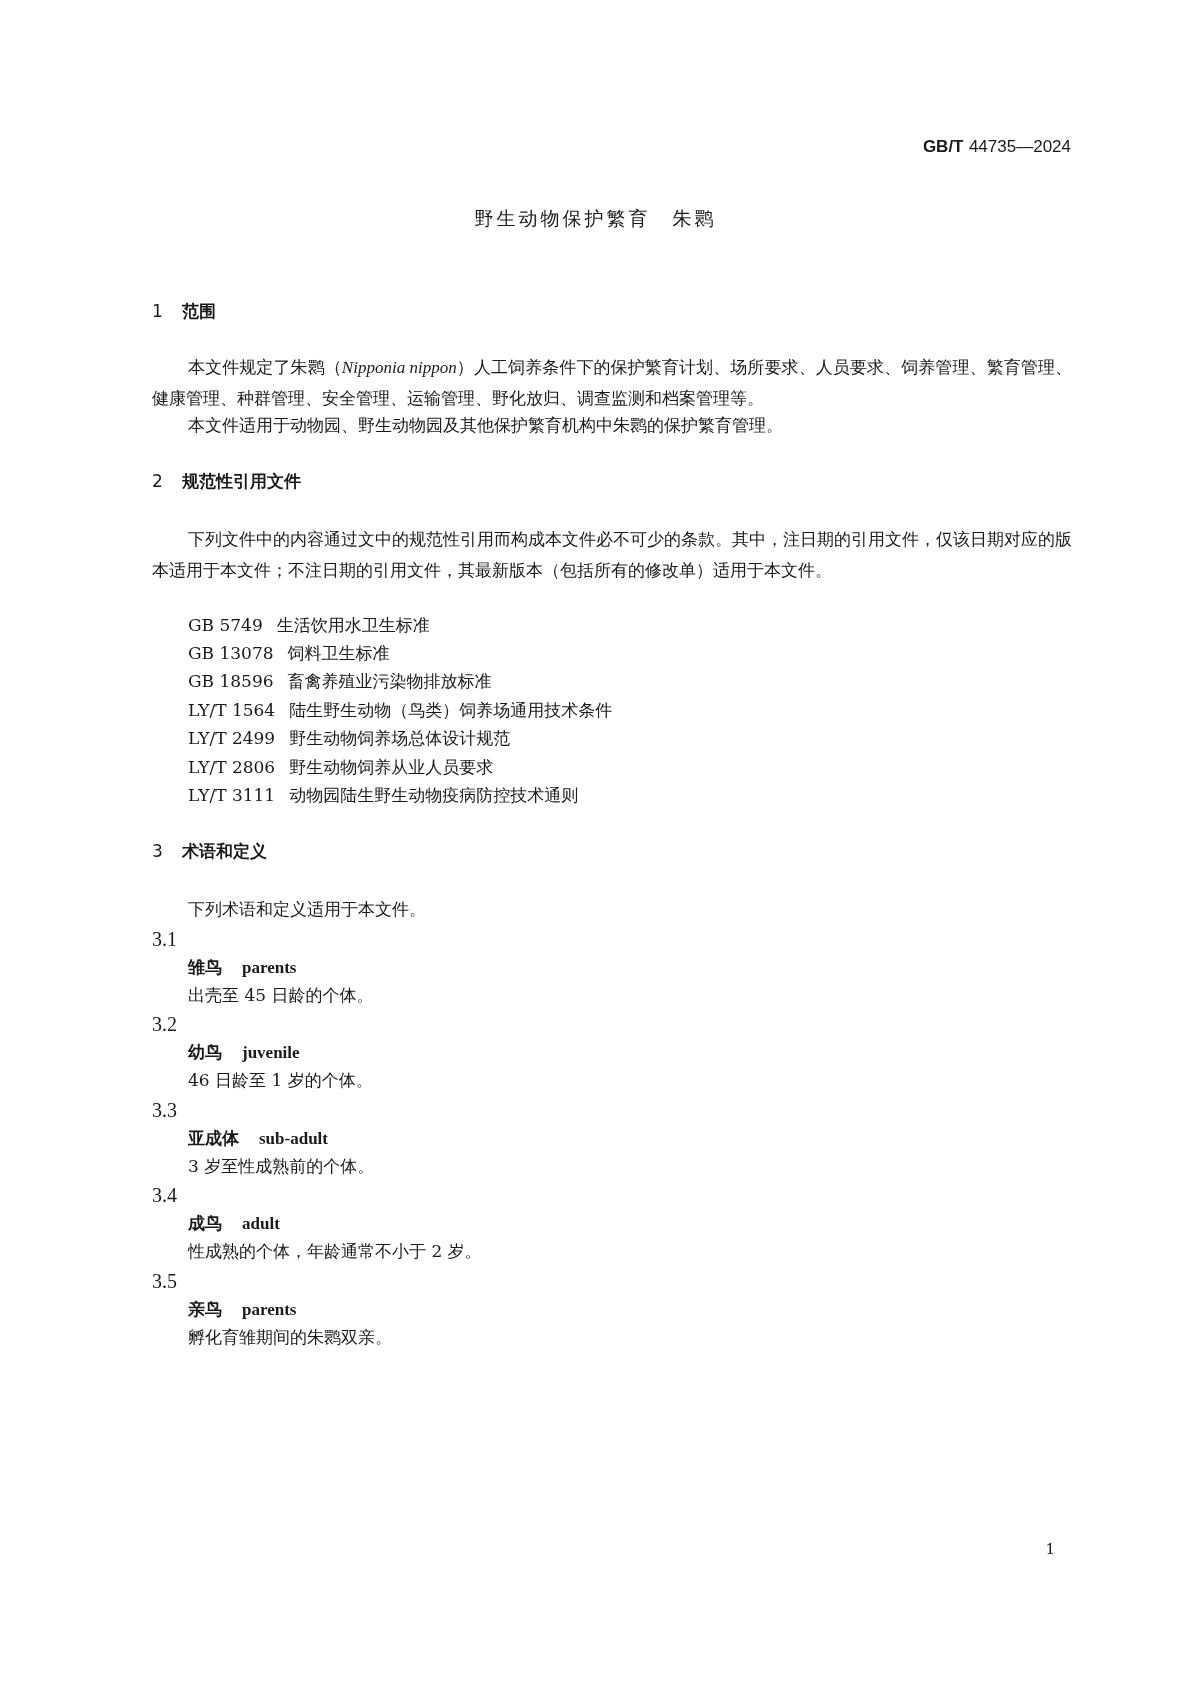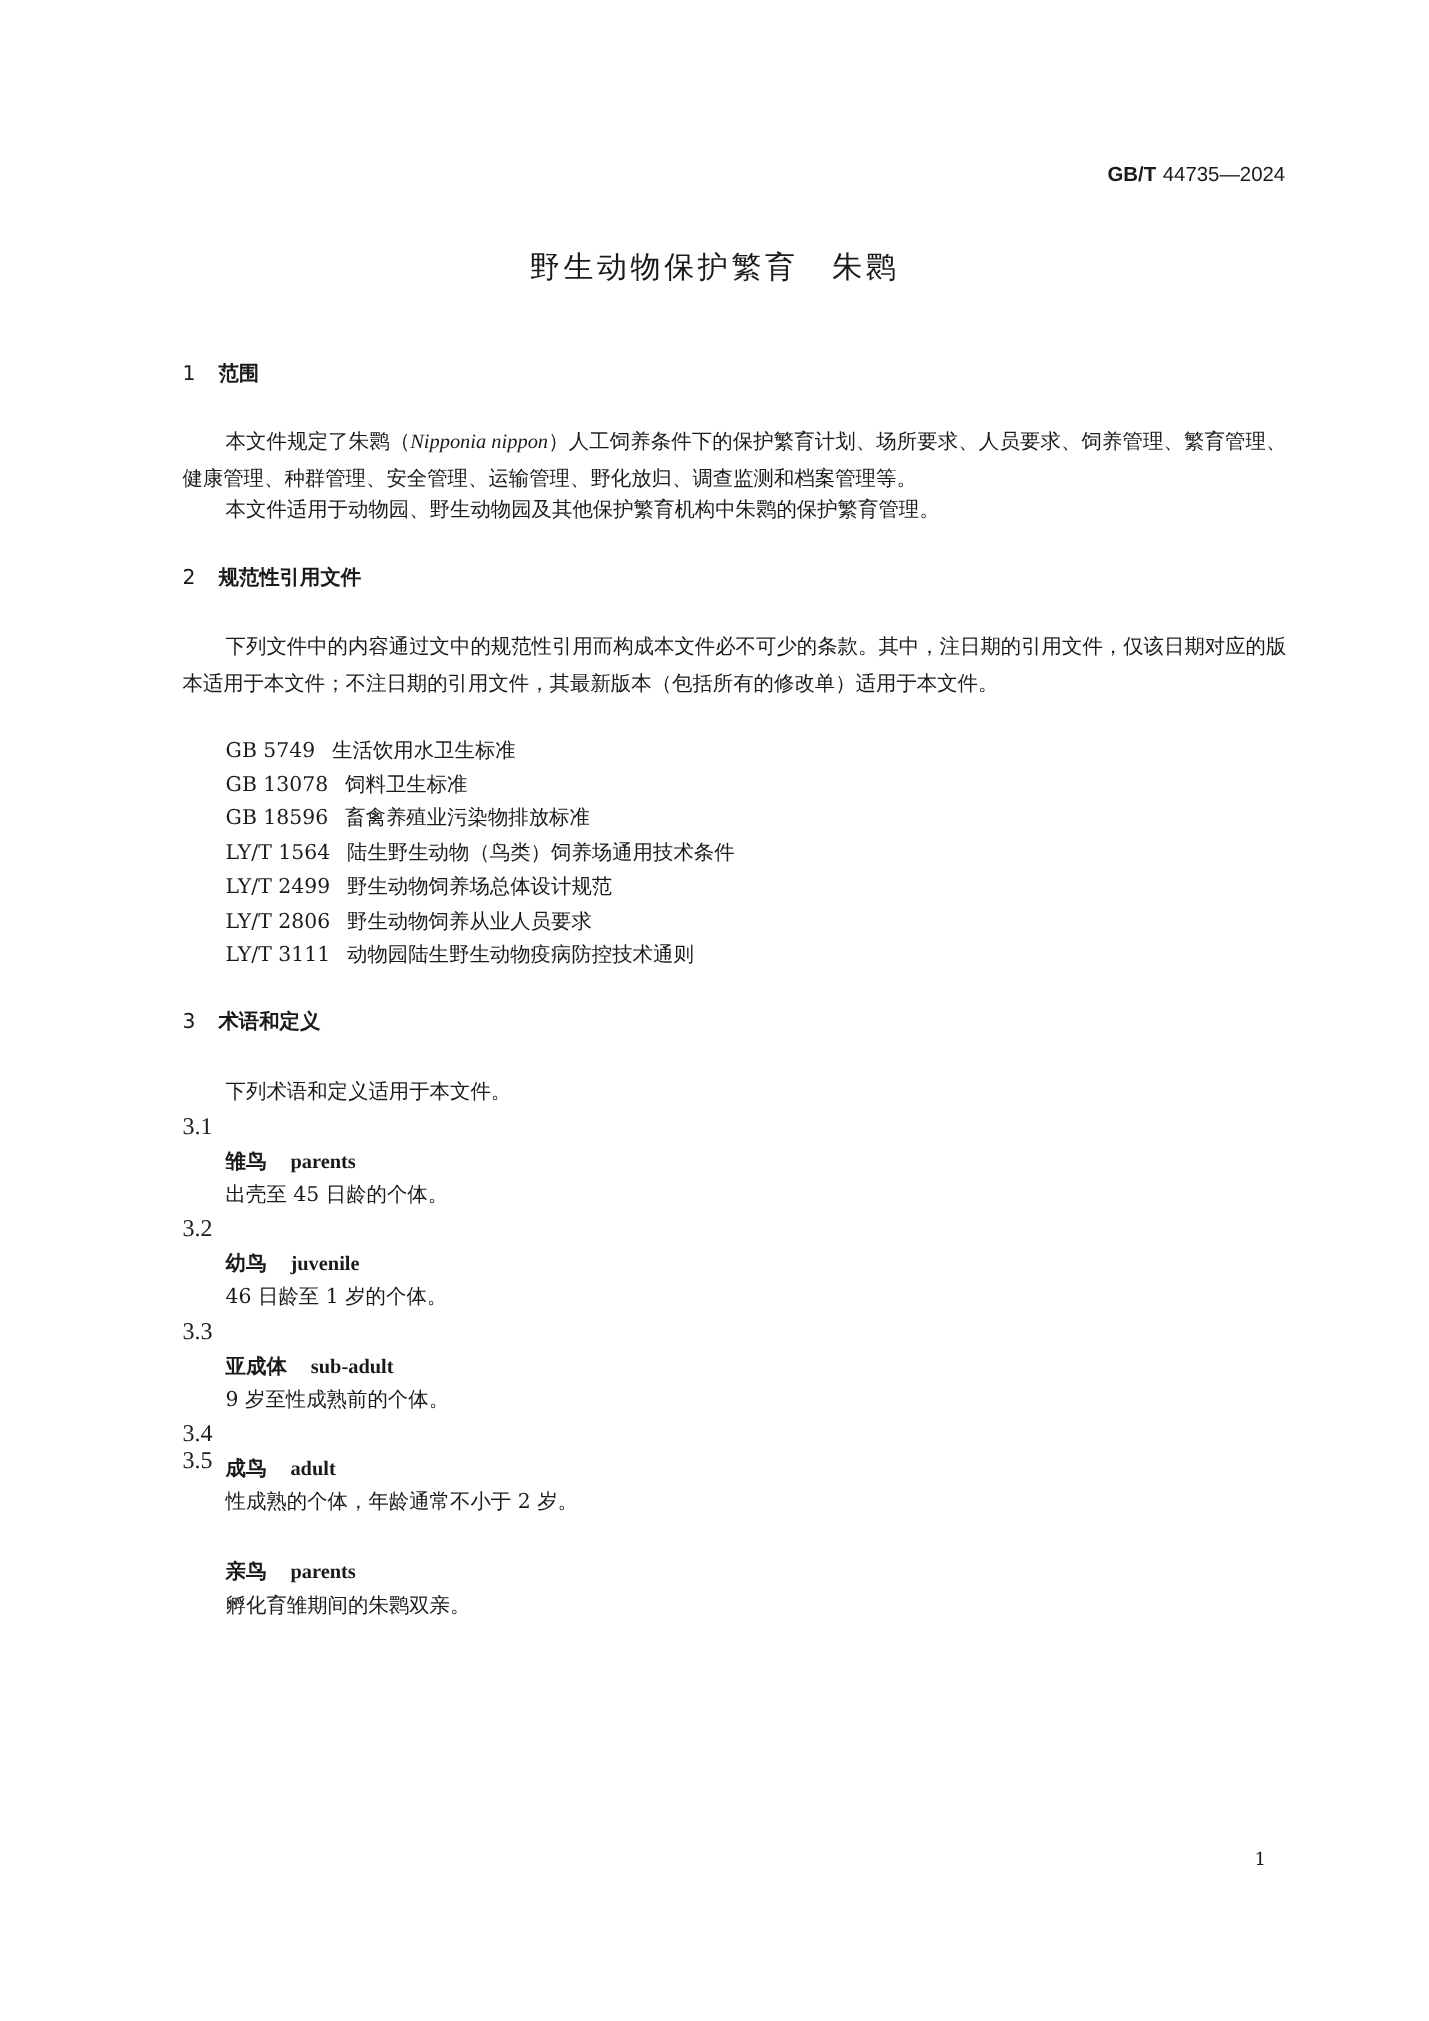--- a/index.html
+++ b/index.html
@@ -2,21 +2,21 @@
 <html><head>
 <meta charset="utf-8">
 <style>
   html, body { margin: 0; padding: 0; background: #ffffff; }
   body { width: 1191px; height: 1684px; position: relative; overflow: hidden;
          font-family: "DejaVu Serif", "Liberation Serif", serif; color: #1a1a1a; }
   .std-no { position: absolute; right: 120px; top: 136px; font-size: 17px; }
   .std-no .prefix { font-family: Liberation Sans, sans-serif; font-weight: bold; }
   .std-no .num { font-family: Liberation Sans, sans-serif; }
   .doc-title { position: absolute; left: 0; right: 0; top: 206px; text-align: center;
-               font-family: "DejaVu Sans", sans-serif; font-size: 25px; letter-spacing: 3px; }
+               font-family: "DejaVu Sans", sans-serif; font-size: 19px; letter-spacing: 3px; }
   .content { position: absolute; left: 152px; width: 920px; top: 0; }
   .h1 { position: absolute; left: 0; font-family: "DejaVu Sans", sans-serif; font-size: 17px; font-weight: bold; }
   .h1 .n { display: inline-block; width: 30px; font-weight: normal; }
   .para { position: absolute; left: 0; width: 920px; font-size: 17px; line-height: 31px; text-indent: 36px; text-align: justify; }
   .ref { position: absolute; left: 36px; font-size: 17px; }
   .ref .code { display: inline-block; margin-right: 14px; }
   .term-no { position: absolute; left: 0; font-family: Liberation Serif, serif; font-size: 20px; }
   .term { position: absolute; left: 36px; font-size: 17px; font-weight: bold; }
   .term .zh { font-family: "DejaVu Sans", sans-serif; margin-right: 20px; }
   .term .en { font-family: "Liberation Serif", serif; }
@@ -65,24 +65,24 @@
   <div class="term-no" style="top:928px">3.1</div>
   <div class="term" style="top:956px"><span class="zh">雏鸟</span><span class="en">parents</span></div>
   <div class="def" style="top:984px">出壳至 45 日龄的个体。</div>
 
   <div class="term-no" style="top:1013px">3.2</div>
   <div class="term" style="top:1041px"><span class="zh">幼鸟</span><span class="en">juvenile</span></div>
   <div class="def" style="top:1069px">46 日龄至 1 岁的个体。</div>
 
   <div class="term-no" style="top:1099px">3.3</div>
   <div class="term" style="top:1127px"><span class="zh">亚成体</span><span class="en">sub-adult</span></div>
-  <div class="def" style="top:1155px">9 岁至性成熟前的个体。</div>
+  <div class="def" style="top:1155px">3 岁至性成熟前的个体。</div>
 
   <div class="term-no" style="top:1184px">3.4</div>
   <div class="term" style="top:1212px"><span class="zh">成鸟</span><span class="en">adult</span></div>
   <div class="def" style="top:1240px">性成熟的个体，年龄通常不小于 2 岁。</div>
 
-  <div class="term-no" style="top:1206px">3.5</div>
+  <div class="term-no" style="top:1270px">3.5</div>
   <div class="term" style="top:1298px"><span class="zh">亲鸟</span><span class="en">parents</span></div>
   <div class="def" style="top:1326px">孵化育雏期间的朱鹮双亲。</div>
 </div>
 
 <div class="page-num">1</div>
 
 </body></html>

